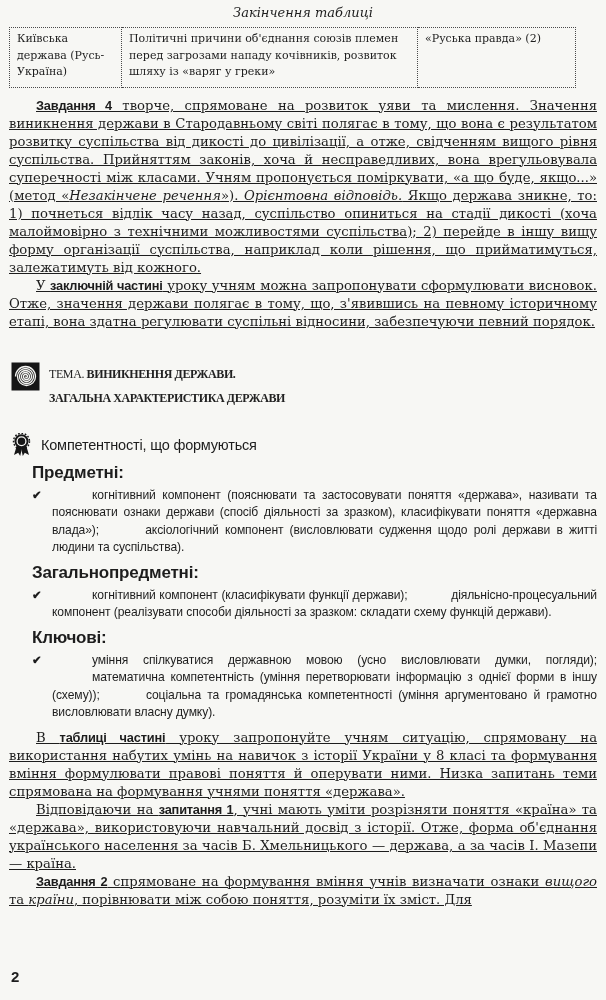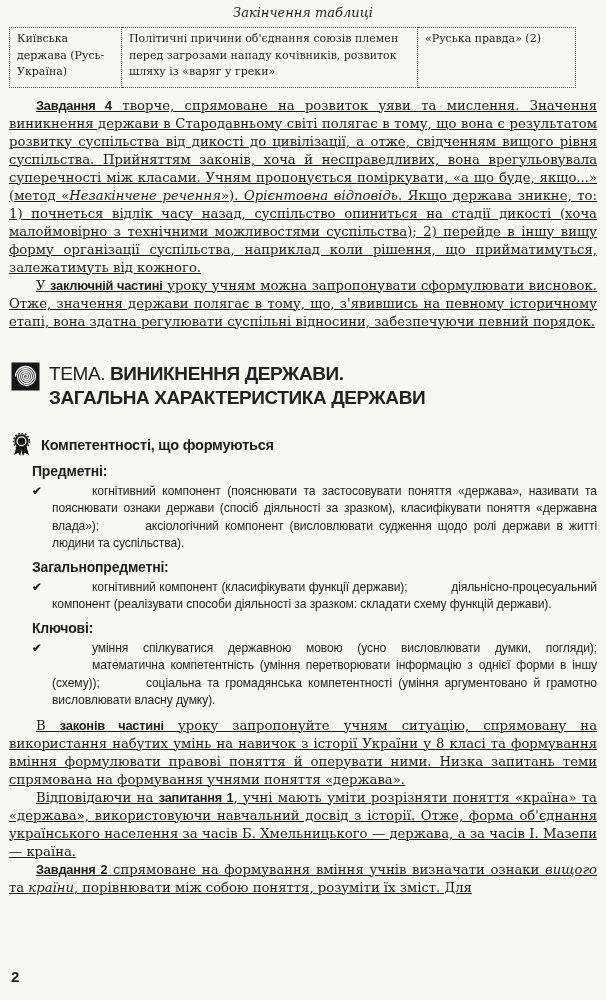--- a/index.html
+++ b/index.html
@@ -36,35 +36,35 @@
     font-size:12.8px;letter-spacing:-0.2px;
   }
   .r-b{font-weight:400;padding-left:40px;}
 
   .theme{
     display:flex;gap:9px;align-items:flex-start;
     margin:31px 0 23px 2px;
   }
   .spiral-box{flex:0 0 29px;width:29px;height:29px;}
   .theme-text{
-    font-family:Liberation Sans, sans-serif;
-    font-size:19px;line-height:24px;letter-spacing:-0.4px;color:#222;
+    font-family:Liberation Serif, serif;
+    font-size:12px;line-height:24px;letter-spacing:-0.4px;color:#222;
   }
   .kicker{font-weight:400;}
   .ttl{font-weight:700;}
 
   .comp-head{
     display:flex;align-items:center;gap:10px;margin:0 0 4px 3px;
-    font-family:"Liberation Sans",sans-serif;font-weight:700;font-size:14.5px;
+    font-family:"Liberation Sans",sans-serif;font-weight:400;font-size:14.5px;
     letter-spacing:-0.2px;
   }
   .medal-box{flex:0 0 19px;width:19px;height:24px;}
 
   .glabel{
-    font-family:"Liberation Sans",sans-serif;font-weight:700;font-size:14px;
+    font-family:"Liberation Sans",sans-serif;font-weight:700;font-size:17px;
     letter-spacing:-0.2px;margin:6px 0 4px 23px;
   }
   .citem{
     display:flex;gap:6px;margin:0 0 2px 23px;
     font-family:"Liberation Sans",sans-serif;font-size:12.1px;line-height:17.5px;
     letter-spacing:-0.1px;text-align:justify;
   }
   .chk{flex:0 0 14px;font-size:11.5px;line-height:17.5px;font-weight:700;}
 
   .lesson-block{margin-top:7px;}
@@ -148,20 +148,20 @@
 
   <div>
     <div class="glabel">Ключові:</div>
     <div class="citem">
       <span class="chk">✔</span>
       <span><span class="r-b">уміння спілкуватися державною мовою</span><span class="r-n"> (усно висловлювати думки, погляди); </span><span class="r-b">математична компетентність</span><span class="r-n"> (уміння перетворювати інформацію з однієї форми в іншу (схему)); </span><span class="r-b">соціальна та громадянська компетентності</span><span class="r-n"> (уміння аргументовано й грамотно висловлювати власну думку).</span></span>
     </div>
   </div>
 
   <div class="lesson-block">
-    <p class="serif ind"><span class="r-n">В </span><span class="r-label">законів частині</span><span class="r-n"> уроку запропонуйте учням ситуацію, спрямовану на використання набутих умінь на навичок з історії України у 8 класі та формування вміння формулювати правові поняття й оперувати ними. Низка запитань теми спрямована на формування учнями поняття «держава».</span></p>
+    <p class="serif ind"><span class="r-n">В </span><span class="r-label">таблиці частині</span><span class="r-n"> уроку запропонуйте учням ситуацію, спрямовану на використання набутих умінь на навичок з історії України у 8 класі та формування вміння формулювати правові поняття й оперувати ними. Низка запитань теми спрямована на формування учнями поняття «держава».</span></p>
     <p class="serif ind"><span class="r-n">Відповідаючи на </span><span class="r-label">запитання 1</span><span class="r-n">, учні мають уміти розрізняти поняття «країна» та «держава», використовуючи навчальний досвід з історії. Отже, форма об'єднання українського населення за часів Б. Хмельницького — держава, а за часів І. Мазепи — країна.</span></p>
     <p class="serif ind"><span class="r-label">Завдання 2</span><span class="r-n"> спрямоване на формування вміння учнів визначати ознаки </span><span class="r-i">вищого</span><span class="r-n"> та </span><span class="r-i">країни</span><span class="r-n">, порівнювати між собою поняття, розуміти їх зміст. Для</span></p>
   </div>
 
   <div class="pageno">2</div>
 
 </div>
 
 </body></html>

